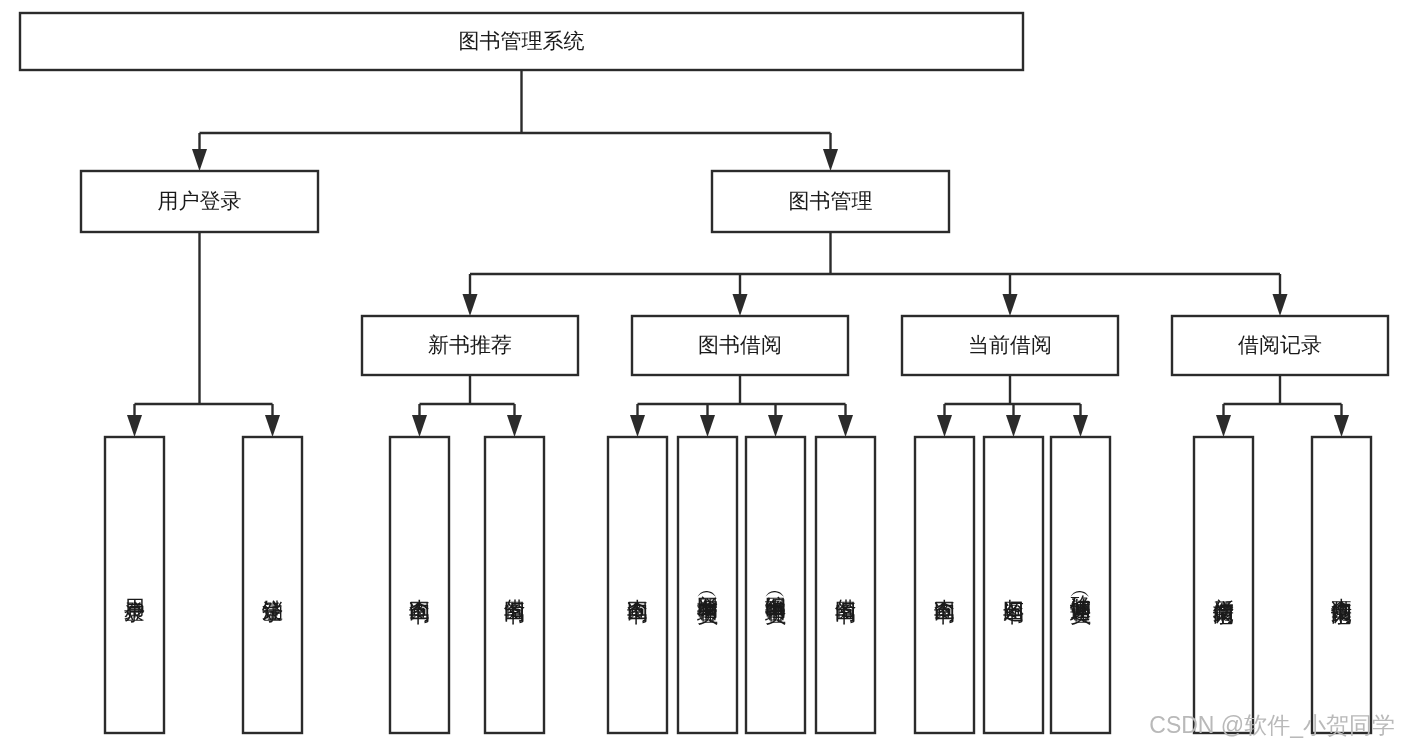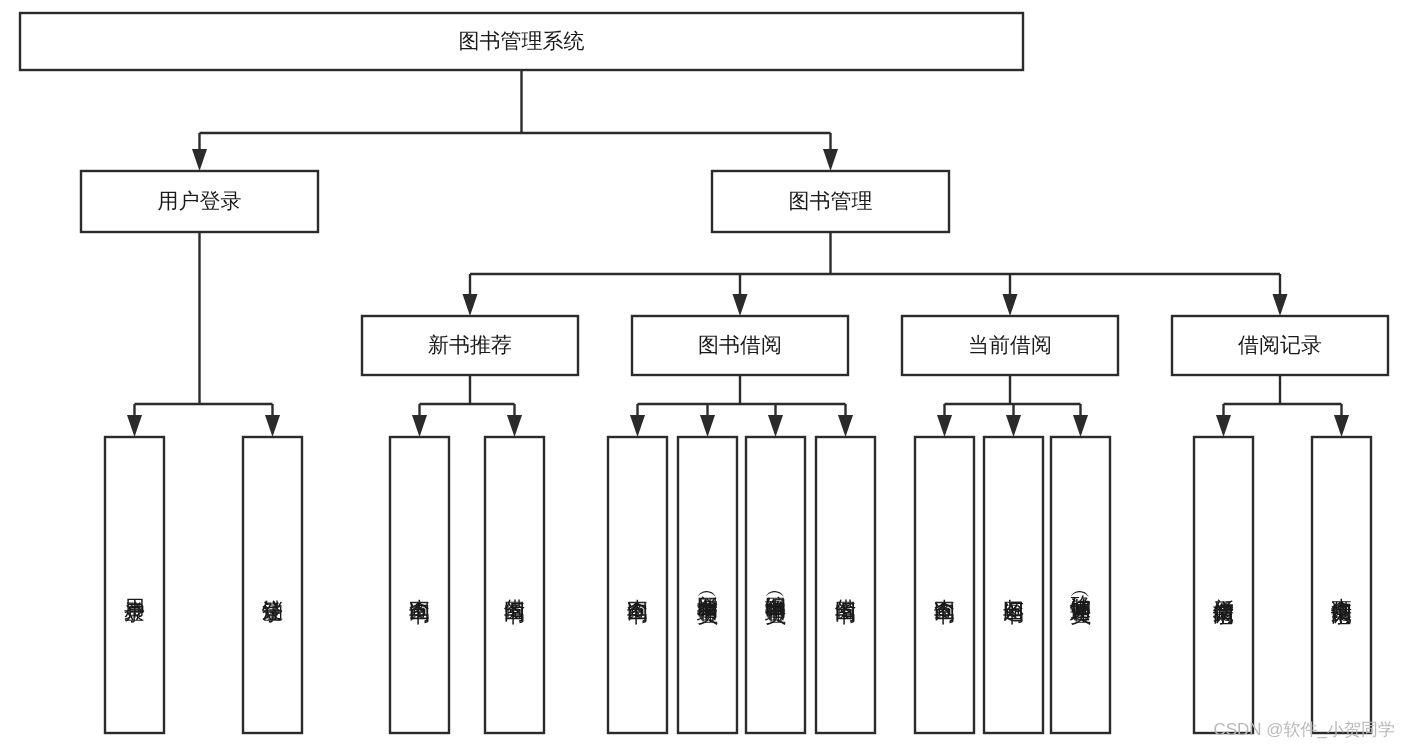--- a/index.html
+++ b/index.html
@@ -63,21 +63,21 @@
     align-items: center;
     justify-content: center;
     text-align: center;
     pointer-events: none;
   }
   .watermark {
     position: absolute;
     right: 10px;
     bottom: 6px;
     font-family: "Liberation Sans", "DejaVu Sans", sans-serif;
-    font-size: 17px;
+    font-size: 23px;
     color: #b9b9b9;
     white-space: nowrap;
     user-select: none;
   }
 </style>
 </head>
 <body>
 
 <div id="diagram-root">
   <svg id="flow-svg" viewBox="0 0 1405 747">

